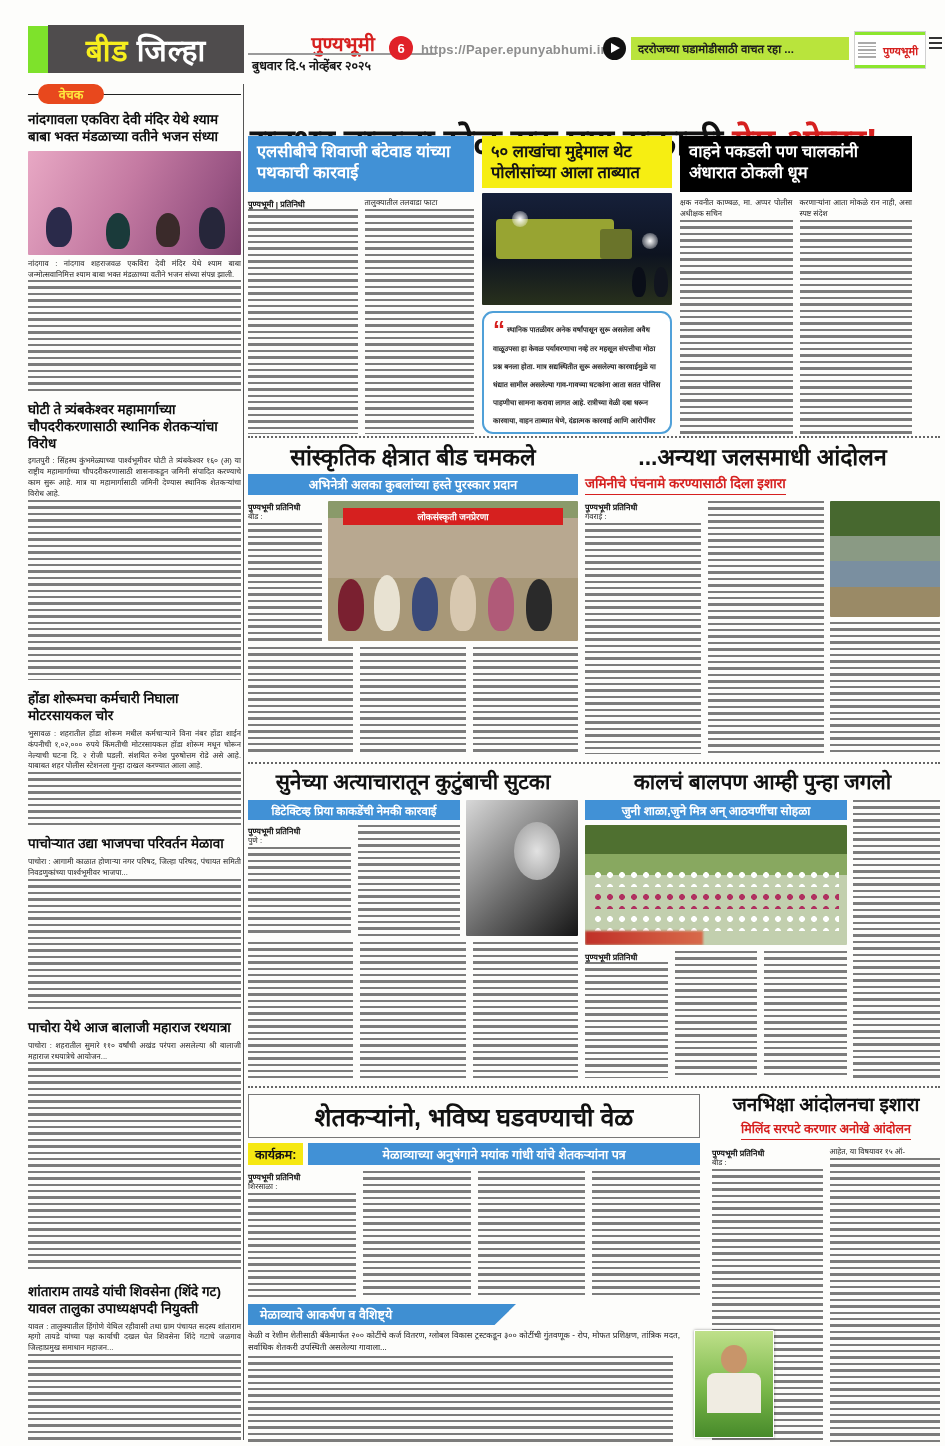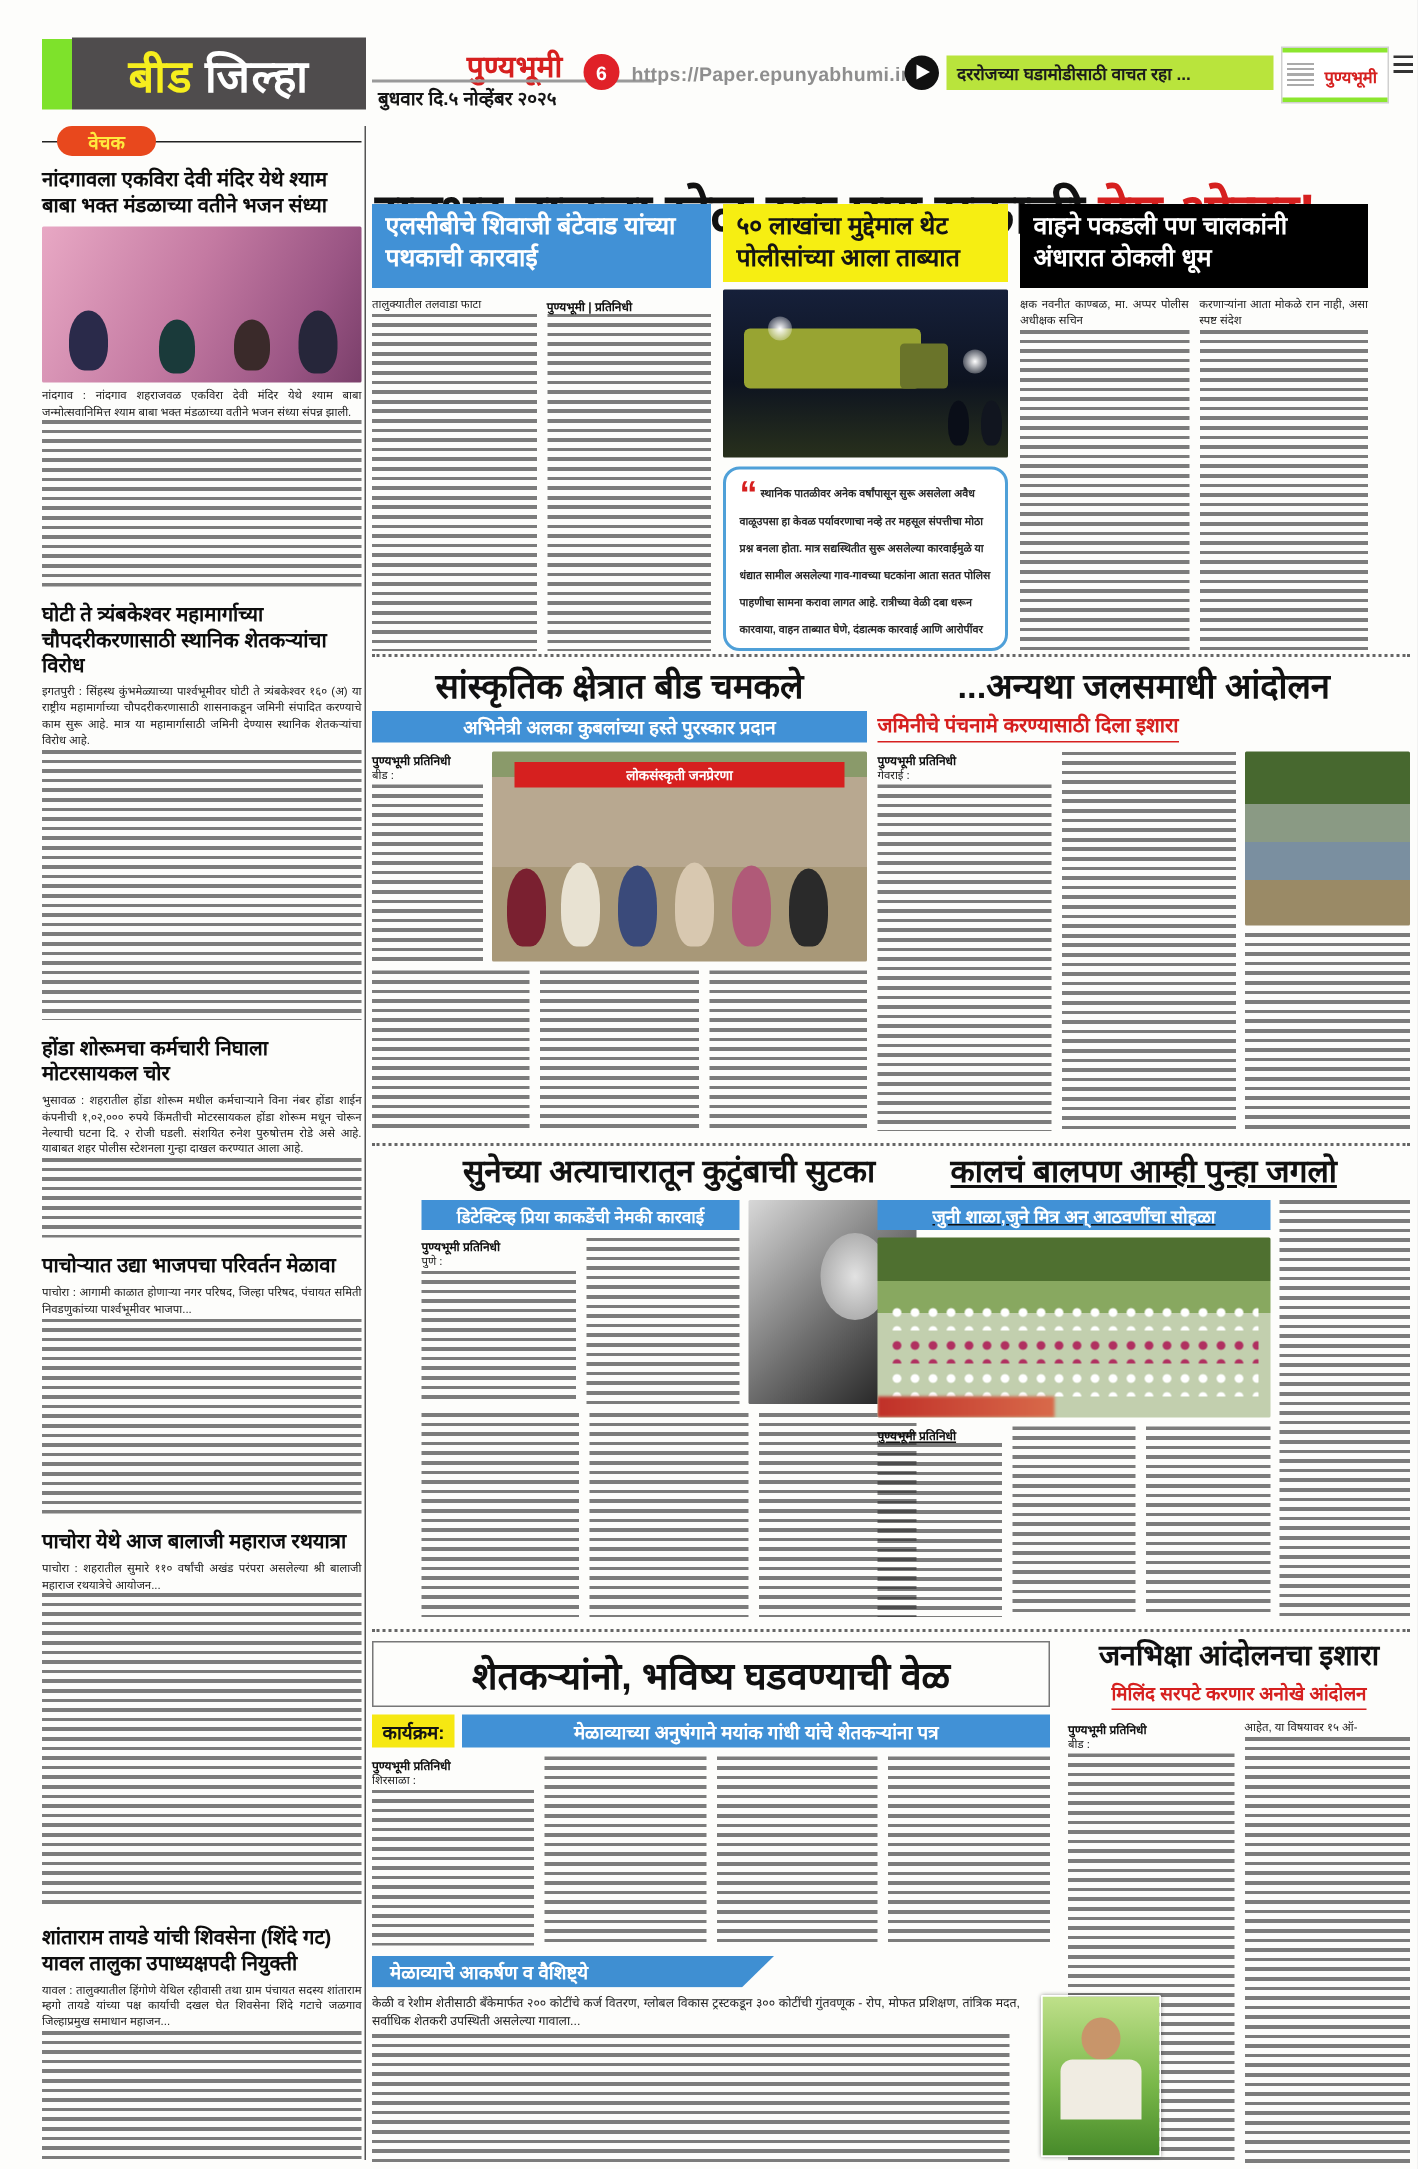--- a/index.html
+++ b/index.html
@@ -191,25 +191,25 @@
 
   <div class="abs mainhead">
     <span>रात्रभर वाळूचा खेळ सुरु पण सकाळी </span><span class="red">गेम ओव्हर!</span>
   </div>
 
   <div class="abs row1">
     <div class="col1">
       <div class="hbox blue">एलसीबीचे शिवाजी बंटेवाड यांच्या पथकाची कारवाई</div>
       <div class="cols" style="flex:1;margin-top:6px;">
         <div class="c">
+          <div class="byline">पुण्यभूमी | प्रतिनिधी</div>
+          <div class="sim"></div>
+        </div>
+        <div class="c">
           <div class="frag">तालुक्यातील तलवाडा फाटा</div>
-          <div class="sim"></div>
-        </div>
-        <div class="c">
-          <div class="byline">पुण्यभूमी | प्रतिनिधी</div>
           <div class="sim"></div>
         </div>
       </div>
     </div>
     <div class="col2">
       <div class="hbox yellow">५० लाखांचा मुद्देमाल थेट पोलीसांच्या आला ताब्यात</div>
       <div class="photo truck" style="height:112px;margin-top:5px;">
         <span class="body"></span>
           <span class="cab"></span>
         <span class="glow" style="left:30px;top:18px;"></span>
@@ -287,21 +287,21 @@
       </div>
       <div style="width:110px;display:flex;flex-direction:column;">
         <div class="photo river" style="height:116px;"></div>
         <div class="sim" style="margin-top:5px;"></div>
       </div>
     </div>
   </div>
 
   <div class="abs dotsep" style="top:762px;"></div>
 
-  <div class="abs story" style="left:248px;top:770px;width:330px;height:308px;margin-left:33px;">
+  <div class="abs story" style="left:248px;top:770px;width:330px;height:308px;">
     <div class="h2" style="font-size:21px;">सुनेच्या अत्याचारातून कुटुंबाची सुटका</div>
     <div style="display:flex;gap:6px;margin-top:6px;height:136px;">
       <div style="flex:1;display:flex;flex-direction:column;">
         <div class="bluebar" style="font-size:11.5px;height:20px;">डिटेक्टिव्ह प्रिया काकडेंची नेमकी कारवाई</div>
         <div class="cols" style="flex:1;margin-top:5px;">
           <div class="c">
             <div class="byline">पुण्यभूमी प्रतिनिधी</div>
             <div class="frag">पुणे :</div>
             <div class="sim"></div>
           </div>
@@ -320,21 +320,21 @@
         </div>
       <div class="c">
           <div class="sim"></div>
         </div>
       <div class="c">
           <div class="sim"></div>
         </div>
     </div>
   </div>
 
-  <div class="abs story" style="left:585px;top:770px;width:355px;height:308px;text-decoration:underline;">
+  <div class="abs story" style="left:585px;top:770px;width:355px;height:308px;">
     <div class="h2" style="font-size:21px;">कालचं बालपण आम्ही पुन्हा जगलो</div>
     <div style="display:flex;gap:6px;margin-top:6px;flex:1;">
       <div style="width:262px;display:flex;flex-direction:column;">
         <div class="bluebar" style="height:20px;font-size:12px;">जुनी शाळा,जुने मित्र अन् आठवणींचा सोहळा</div>
         <div class="photo school" style="height:120px;margin-top:5px;">
           <div class="dotsrow" style="top:44px;"></div>
           <div class="dotsrow c2" style="top:66px;"></div>
           <div class="dotsrow" style="top:88px;"></div>
           <div class="flowers"></div>
         </div>

